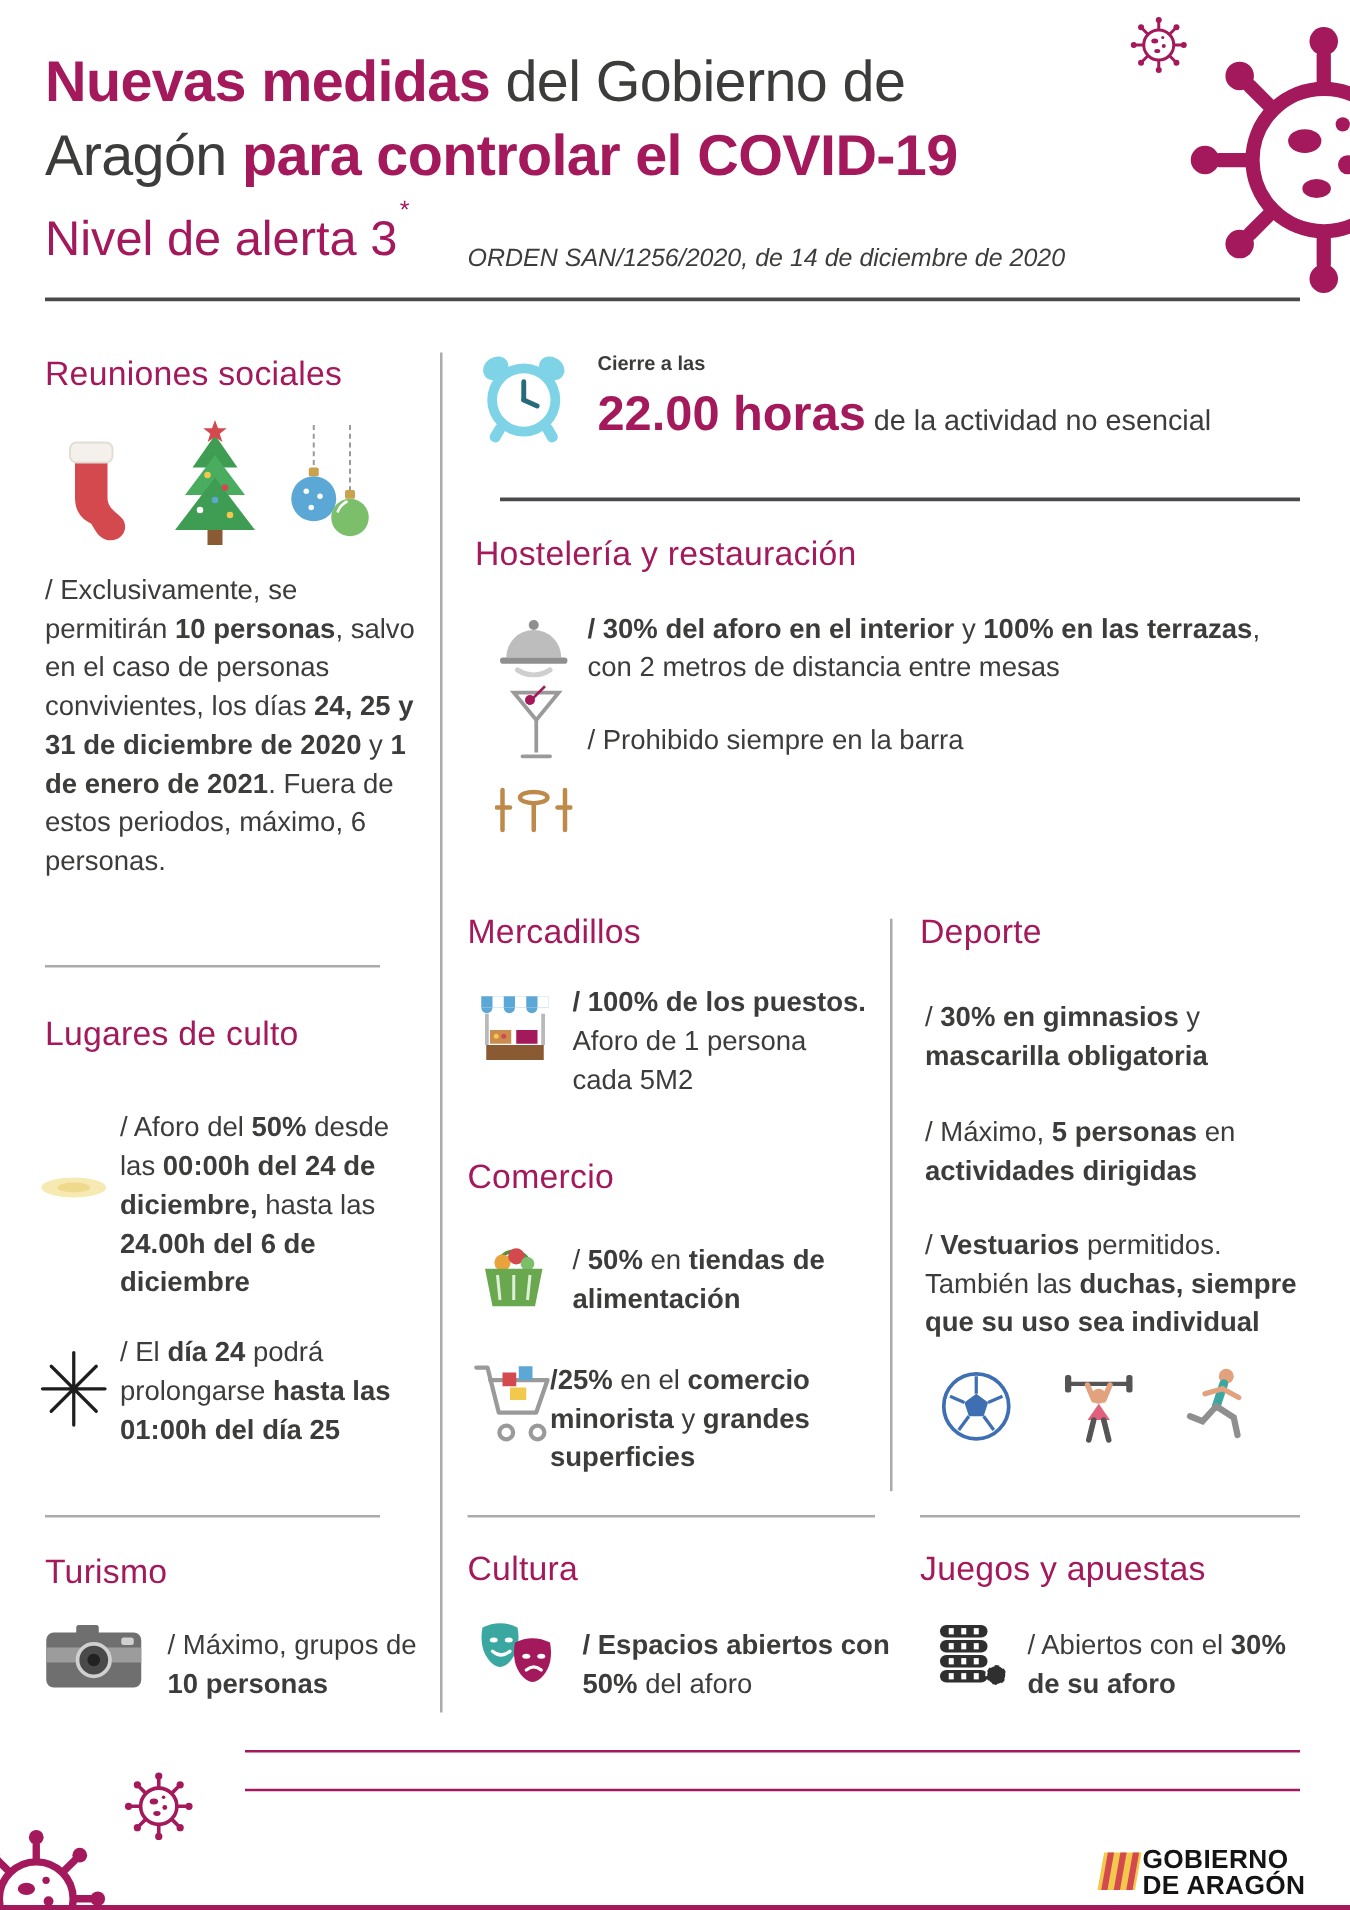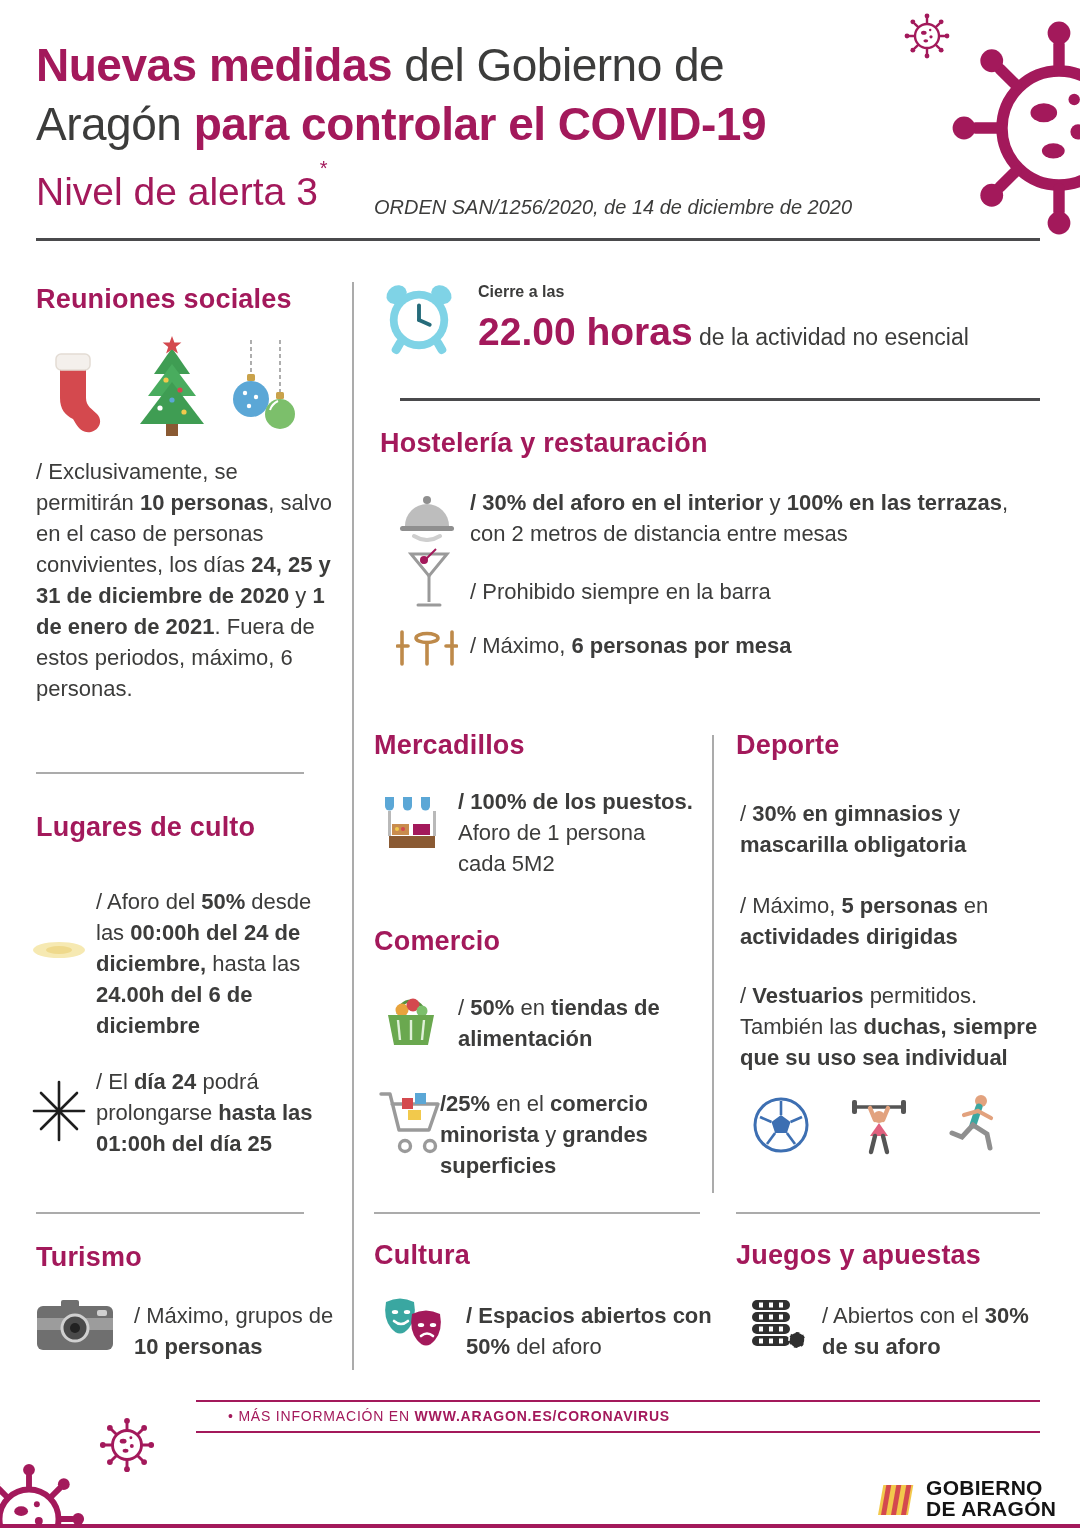--- a/index.html
+++ b/index.html
@@ -19,21 +19,21 @@
   
   .title{position:absolute;left:36px;top:36px;font-size:46px;line-height:59px;letter-spacing:-0.5px}
   .alert{position:absolute;left:36px;top:170px;font-size:39px;color:#A3195B}
   .alert sup{font-size:20px;position:relative;top:-16px;left:2px}
   .order{position:absolute;left:374px;top:196px;font-size:20px;font-style:italic;color:#3C3C3B}
   .hdr-rule{left:36px;top:238px;width:1004px;height:3px}
   .virus-small-top{left:903px;top:12px;width:48px;height:48px}
   .virus-big{left:945px;top:14px;width:228px;height:228px}
 
   
-  .sec-title{position:absolute;font-size:27px;font-weight:700;color:#A3195B;letter-spacing:.2px}
+  .sec-title{position:absolute;font-size:27px;font-weight:400;color:#A3195B;letter-spacing:.2px}
   .body{position:absolute;font-size:22px;line-height:31px;color:#3C3C3B}
 
   
   .t-reuniones{left:36px;top:284px}
   .ic-stocking{left:40px;top:344px;width:62px;height:92px}
   .ic-tree{left:128px;top:334px;width:88px;height:106px}
   .ic-ornaments{left:230px;top:340px;width:70px;height:98px}
   .b-reuniones{left:36px;top:456px;width:302px}
   .div-left-1{left:36px;top:772px;width:268px;height:2px}
   .t-culto{left:36px;top:812px}
@@ -94,21 +94,21 @@
   .t-juegos{left:736px;top:1240px}
   .ic-chips{left:748px;top:1292px;width:58px;height:60px}
   .b-juegos{left:822px;top:1300px;width:225px}
 
   
   .foot-rule-1{left:196px;top:1400px;width:844px;height:2px}
   .foot-text{position:absolute;left:228px;top:1408px;font-size:14px;letter-spacing:.8px;color:#A3195B}
   .foot-rule-2{left:196px;top:1431px;width:844px;height:2px}
   .virus-bottom-1{left:98px;top:1416px;width:58px;height:58px}
   .virus-bottom-2{left:-30px;top:1460px;width:118px;height:118px}
-  .logo{position:absolute;left:876px;top:1478px;display:flex;align-items:flex-end;gap:12px}
+  .logo{position:absolute;left:876px;top:1478px;display:flex;align-items:flex-start;gap:0}
   .logo-flag{width:38px;height:38px}
   .logo-text{font-size:21px;font-weight:700;line-height:20.5px;color:#141414;letter-spacing:.3px}
   .bottom-rule{left:0;top:1524px;width:1080px;height:4px;background:#A3195B}
 </style>
 </head>
 <body>
 
 <div class="page">
 
   <svg width="0" height="0" style="position:absolute" aria-hidden="true">
@@ -268,21 +268,20 @@
   <svg class="ic ic-table" viewBox="0 0 62 42">
     <g stroke="#BE8A4A" stroke-width="3.6" fill="none" stroke-linecap="round">
       <line x1="6" y1="6" x2="6" y2="38"></line>
       <line x1="1.5" y1="20" x2="12" y2="20"></line>
       <ellipse cx="31" cy="12" rx="11" ry="4.5"></ellipse>
       <line x1="31" y1="16.5" x2="31" y2="38"></line>
       <line x1="56" y1="6" x2="56" y2="38"></line>
       <line x1="50" y1="20" x2="60.5" y2="20"></line>
     </g>
   </svg>
-  <p class="body b-host-3"><span>/ Máximo, </span><span class="b">6 personas por mesa</span></p>
 
   <h2 class="sec-title t-merc">Mercadillos</h2>
   <svg class="ic ic-market" viewBox="0 0 60 60">
     <rect x="3" y="5" width="54" height="9" fill="#5BA7D6"></rect>
     <rect x="12" y="5" width="9" height="9" fill="#fff"></rect>
     <rect x="30" y="5" width="9" height="9" fill="#fff"></rect>
     <rect x="48" y="5" width="9" height="9" fill="#fff"></rect>
     <g fill="#5BA7D6">
       <path d="M3 14 h9 a4.5 4.5 0 0 1 -9 0"></path>
       <path d="M21 14 h9 a4.5 4.5 0 0 1 -9 0"></path>
@@ -397,21 +396,20 @@
         <rect x="31" y="34.5" width="4" height="5"></rect>
       <rect x="11" y="46.5" width="4" height="5"></rect>
         <rect x="21" y="46.5" width="4" height="5"></rect>
         <rect x="31" y="46.5" width="4" height="5"></rect>
     </g>
     <circle cx="49" cy="48" r="8" fill="#2F2F2F" stroke="#fff" stroke-width="1.6" stroke-dasharray="4 4"></circle>
   </svg>
   <p class="body b-juegos"><span>/ Abiertos con el </span><span class="b">30% de su aforo</span></p>
 
   <div class="accent-rule foot-rule-1"></div>
-  <div class="foot-text"><span>•   MÁS INFORMACIÓN EN </span><span class="b">WWW.ARAGON.ES/CORONAVIRUS</span></div>
   <div class="accent-rule foot-rule-2"></div>
 
   <svg class="ic virus virus-bottom-1" viewBox="0 0 120 120">
       <use href="#virus"></use>
     </svg>
   <svg class="ic virus virus-bottom-2" viewBox="0 0 120 120">
       <use href="#virus"></use>
     </svg>
 
   <div class="logo">

